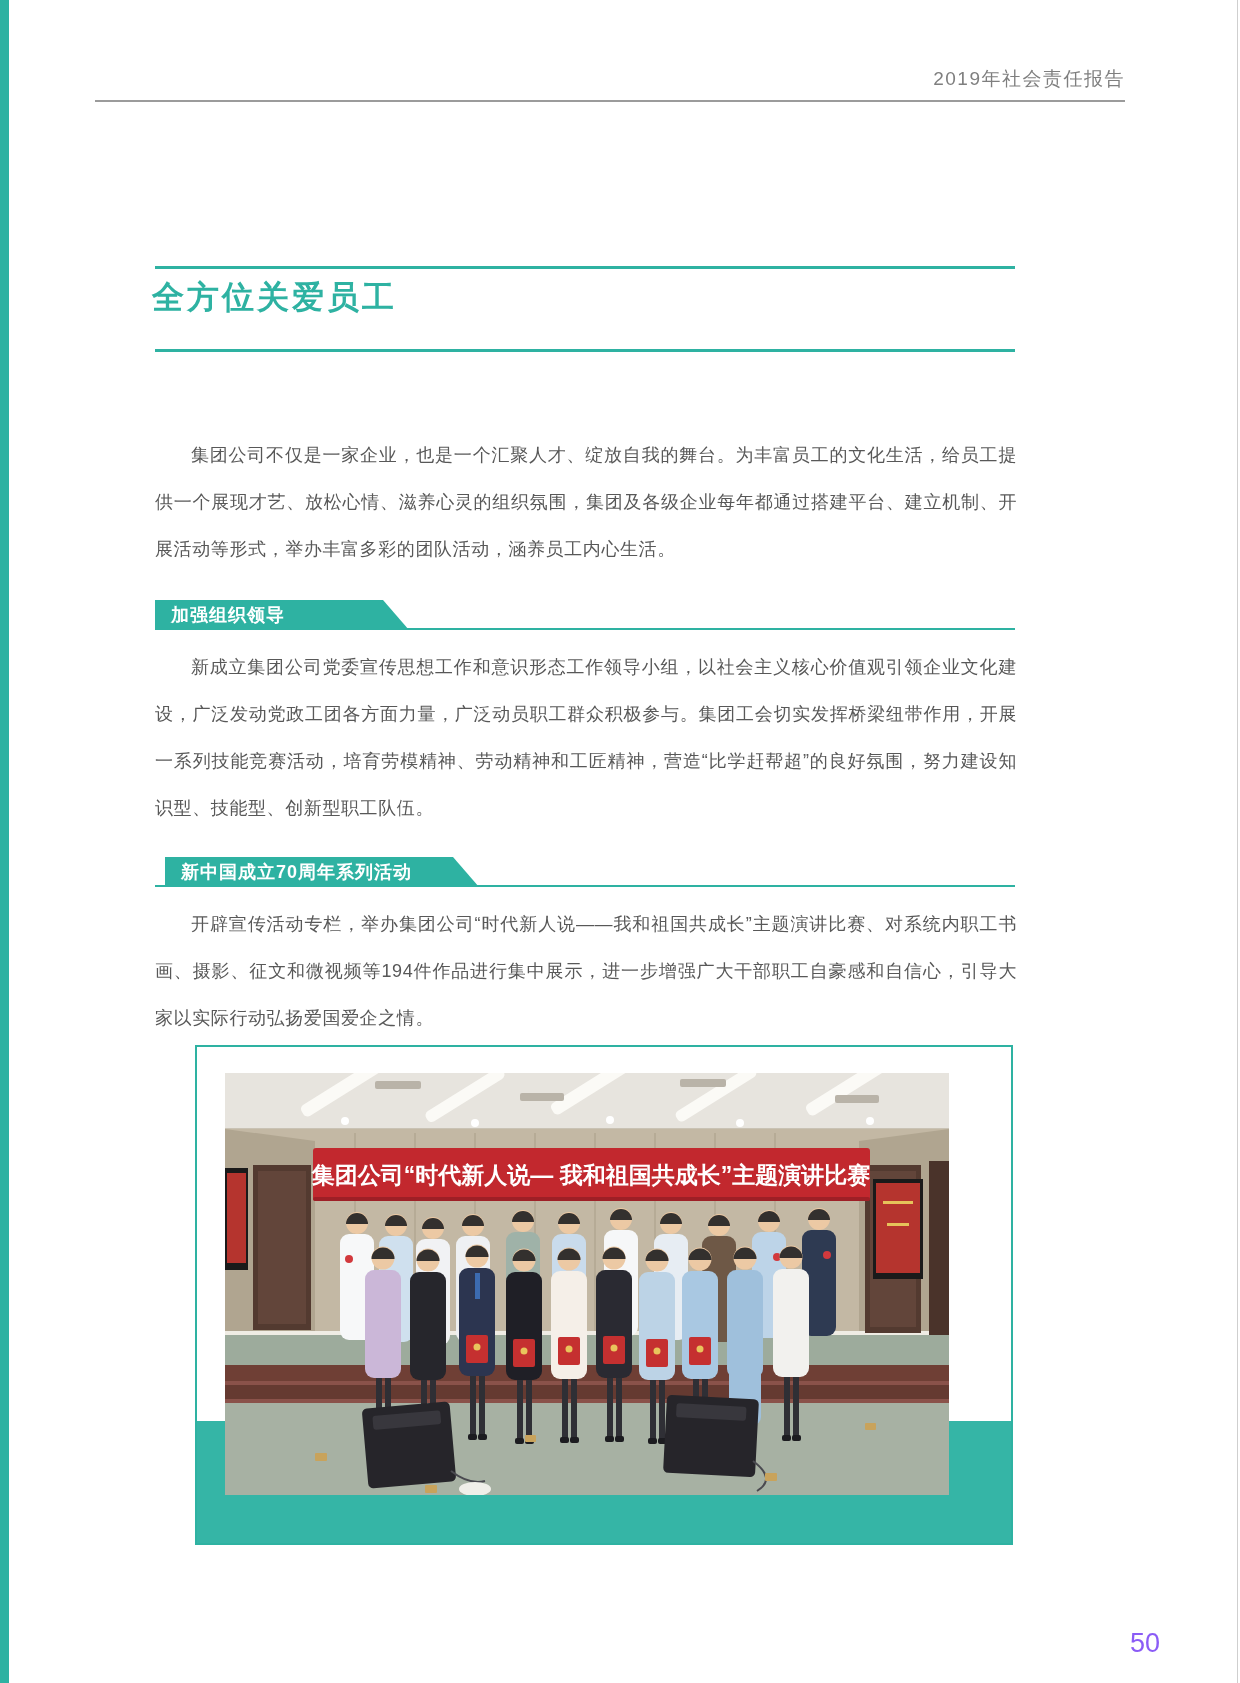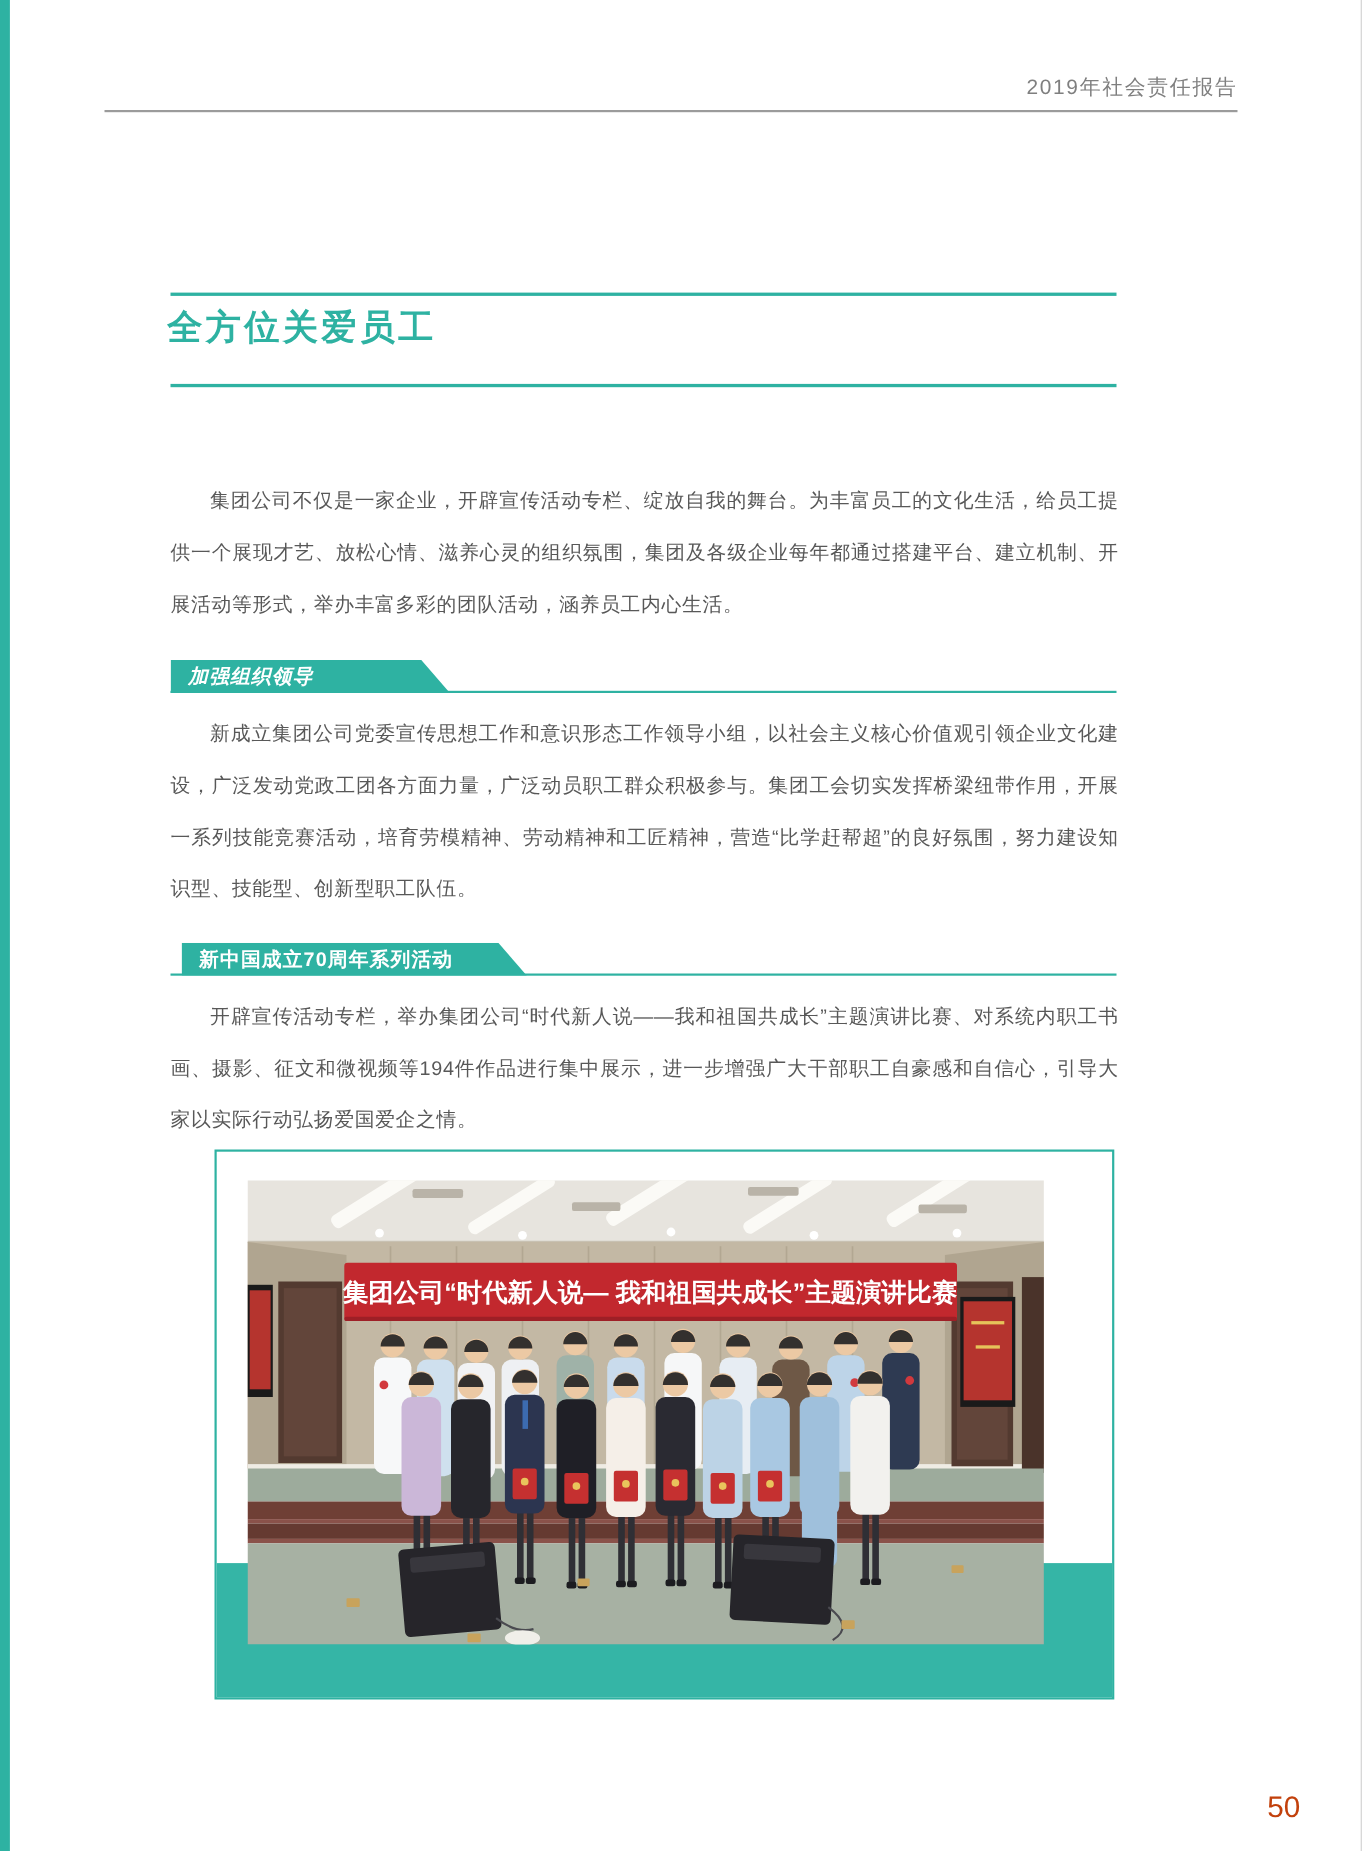--- a/index.html
+++ b/index.html
@@ -30,51 +30,51 @@
   .section-rule { position:absolute; left:155px; width:860px; height:2px; background:#2EB2A2; }
   .rule1 { top:628px; }
   .rule2 { top:885px; }
 
   .section-banner {
     position:absolute; left:155px; height:30px; line-height:30px;
     background:#2EB2A2; color:#ffffff; font-size:18px; font-weight:bold;
     padding-left:16px; letter-spacing:1px;
     clip-path: polygon(0 0, calc(100% - 26px) 0, 100% 100%, 0 100%);
   }
-  .banner1 { top:600px; width:254px;font-style:italic; }
+  .banner1 { top:600px; width:254px; }
   .banner2 { top:857px; width:314px;margin-left:10px; }
 
   .figure-frame {
     position:absolute; left:195px; top:1045px; width:818px; height:500px;
     border:2px solid #2EB2A2; background:#ffffff;
   }
   .figure-band { position:absolute; left:0; bottom:0; width:100%; height:122px; background:#35B5A6; }
   .figure-photo { position:absolute; left:28px; top:26px; width:858px; height:422px; }
   .figure-photo svg { display:block; width:724px; height:422px; }
   .figure-caption {
     position:absolute; left:0; bottom:15px; width:100%; text-align:center;
     color:#ffffff; font-size:19px; letter-spacing:1px;
   }
-  .page-number { position:absolute; top:1628px; right:58px; font-size:27px; color:#c2410c; }
+  .page-number { position:absolute; top:1628px; right:80px; font-size:27px; color:#8b5cf6; }
 </style>
 </head>
 <body>
 
 <div class="page">
   <div class="left-strip"></div>
   <div class="right-edge"></div>
 
   <div class="header-title">2019年社会责任报告</div>
   <div class="header-rule"></div>
 
   <div class="title-rule-top"></div>
   <h1 class="page-title">全方位关爱员工</h1>
   <div class="title-rule-bottom"></div>
 
-  <p class="para intro">集团公司不仅是一家企业，开辟宣传活动专栏、绽放自我的舞台。为丰富员工的文化生活，给员工提供一个展现才艺、放松心情、滋养心灵的组织氛围，集团及各级企业每年都通过搭建平台、建立机制、开展活动等形式，举办丰富多彩的团队活动，涵养员工内心生活。</p>
+  <p class="para intro">集团公司不仅是一家企业，也是一个汇聚人才、绽放自我的舞台。为丰富员工的文化生活，给员工提供一个展现才艺、放松心情、滋养心灵的组织氛围，集团及各级企业每年都通过搭建平台、建立机制、开展活动等形式，举办丰富多彩的团队活动，涵养员工内心生活。</p>
 
   <div class="section-rule rule1"></div>
   <div class="section-banner banner1">加强组织领导</div>
   <p class="para sec1-body">新成立集团公司党委宣传思想工作和意识形态工作领导小组，以社会主义核心价值观引领企业文化建设，广泛发动党政工团各方面力量，广泛动员职工群众积极参与。集团工会切实发挥桥梁纽带作用，开展一系列技能竞赛活动，培育劳模精神、劳动精神和工匠精神，营造“比学赶帮超”的良好氛围，努力建设知识型、技能型、创新型职工队伍。</p>
 
   <div class="section-rule rule2"></div>
   <div class="section-banner banner2">新中国成立70周年系列活动</div>
   <p class="para sec2-body">开辟宣传活动专栏，举办集团公司“时代新人说——我和祖国共成长”主题演讲比赛、对系统内职工书画、摄影、征文和微视频等194件作品进行集中展示，进一步增强广大干部职工自豪感和自信心，引导大家以实际行动弘扬爱国爱企之情。</p>
 
   <div class="figure-frame">

